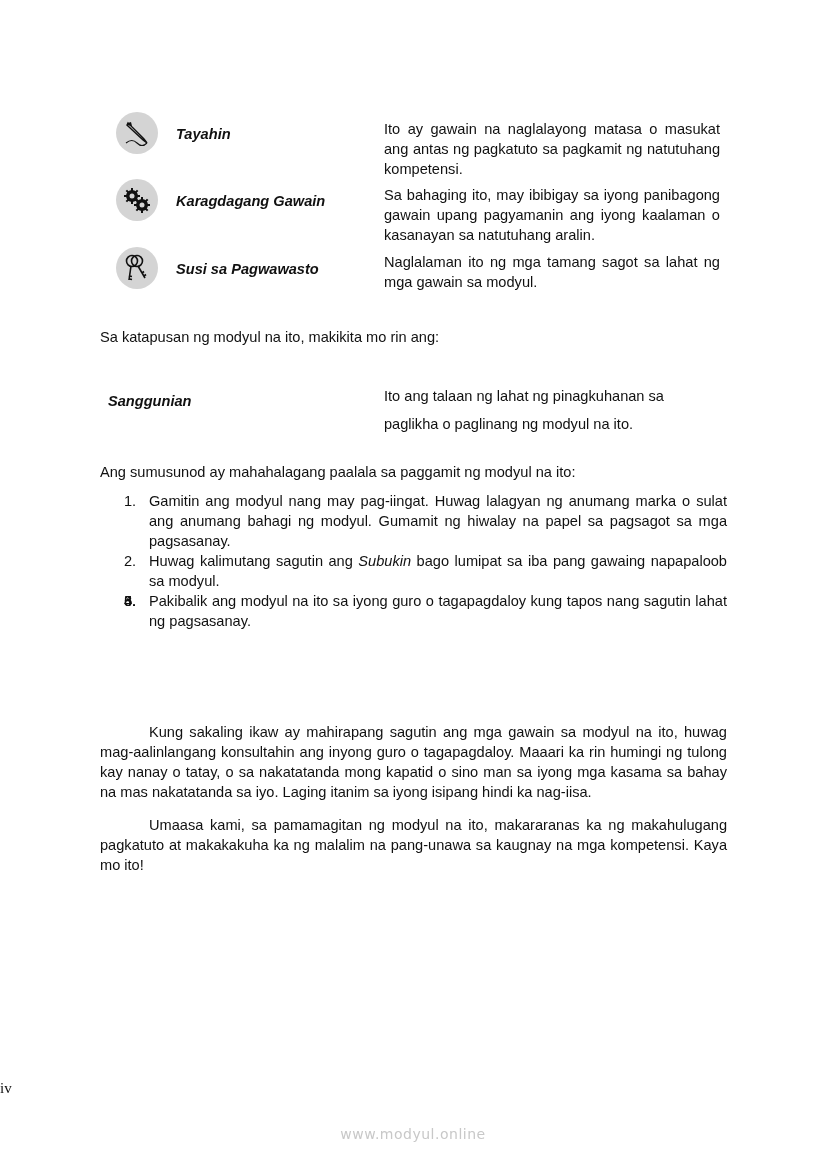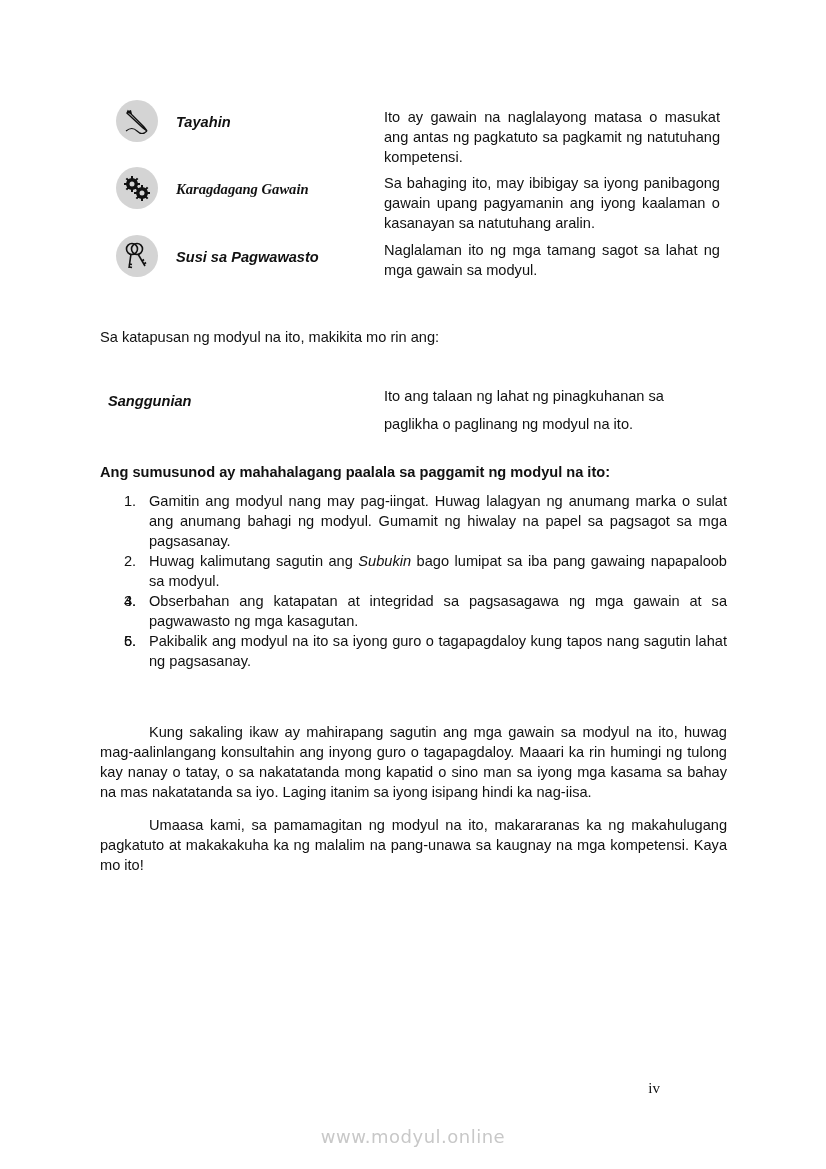--- a/index.html
+++ b/index.html
@@ -1,59 +1,59 @@
 <!DOCTYPE html>
 <html><head>
   <meta charset="utf-8">
   <style>
     html, body { margin: 0; padding: 0; background: #ffffff; }
     body {
       width: 826px; height: 1169px; position: relative; overflow: hidden;
       font-family: "Liberation Sans", sans-serif; color: #111111;
       font-size: 14.6px;
     }
-    .icon-table { position: absolute; left: 116px; top: 100px; width: 604px; }
+    .icon-table { position: absolute; left: 116px; top: 112px; width: 604px; }
     .icon-row { position: relative; display: flex; }
     .icon-row .icon {
       width: 42px; height: 42px; border-radius: 50%; background: #d4d4d4;
       display: flex; align-items: center; justify-content: center; flex: none;
     }
     .icon-row .term {
       position: absolute; left: 60px; font-weight: bold; font-style: italic; font-size: 14.6px;
     }
     .icon-row .desc {
       position: absolute; left: 268px; width: 336px; text-align: justify;
       line-height: 20px; font-size: 14.6px;
     }
     .row1 { height: 67px; }
     .row2 { height: 68px; }
     .row3 { height: 50px; }
 
     .para { position: absolute; left: 100px; width: 620px; line-height: 20px; text-align: justify; }
     .intro1 { top: 327px; }
     .sang-term { position: absolute; left: 108px; top: 393px; font-weight: bold; font-style: italic; }
     .sang-desc { position: absolute; left: 384px; top: 382px; width: 336px; line-height: 28px; }
-    .intro2 { top: 462px; font-weight: bold; }
+    .intro2 { top: 462px; }
 
     ol.reminders {
       position: absolute; left: 100px; top: 491px; width: 627px; margin: 0; padding: 0;
       list-style: none; line-height: 20px;
     }
     ol.reminders li { position: relative; padding-left: 49px; text-align: justify; }
     ol.reminders li .num { position: absolute; left: 24px; top: 0; }
     .p-kung { top: 722px; width: 627px; text-indent: 49px; }
     .p-umaasa { top: 815px; width: 627px; text-indent: 49px; }
 
     .page-num {
-      position: absolute; top: 1080px; left: 0; width: 660px; text-align: right;
+      position: absolute; top: 1080px; left: 0; width: 660px; text-align: left;
       font-family: "Liberation Serif", serif; font-size: 15px; color: #111;
     }
     .watermark {
       position: absolute; top: 1126px; left: 0; width: 826px; text-align: center;
-      font-family: "DejaVu Sans", sans-serif; font-size: 18px; color: #c8c8c8; letter-spacing: 0.5px;
+      font-family: "DejaVu Sans", sans-serif; font-size: 14px; color: #c8c8c8; letter-spacing: 0.5px;
     }
     i.sub { font-style: italic; }
   </style>
 </head>
 <body>
 
 <div class="icon-table">
   <div class="icon-row row1">
     <div class="icon">
       <svg width="30" height="30" viewBox="0 0 30 30">
@@ -78,21 +78,21 @@
           <circle cx="20" cy="20" r="6"></circle>
           <rect x="19" y="12" width="2" height="16"></rect>
           <rect x="12" y="19" width="16" height="2"></rect>
           <rect x="19" y="12" width="2" height="16" transform="rotate(45 20 20)"></rect>
           <rect x="19" y="12" width="2" height="16" transform="rotate(-45 20 20)"></rect>
         </g>
         <circle cx="10" cy="11" r="2.5" fill="#d4d4d4"></circle>
         <circle cx="20" cy="20" r="2.5" fill="#d4d4d4"></circle>
       </svg>
     </div>
-    <div class="term" style="top:14px;font-family:Liberation Serif, serif;">Karagdagang Gawain</div>
+    <div class="term" style="top:14px;">Karagdagang Gawain</div>
     <div class="desc" style="top:6px;">Sa bahaging ito, may ibibigay sa iyong panibagong gawain upang pagyamanin ang iyong kaalaman o kasanayan sa natutuhang aralin.</div>
   </div>
   <div class="icon-row row3">
     <div class="icon">
       <svg width="32" height="32" viewBox="0 0 32 32">
         <g fill="none" stroke="#111" stroke-width="1.6">
           <circle cx="11" cy="9" r="5.5"></circle>
           <circle cx="16" cy="9" r="5.5"></circle>
           <line x1="10" y1="14" x2="8" y2="28"></line>
           <line x1="8" y1="24" x2="11" y2="24.5"></line>
@@ -122,21 +122,20 @@
   </li>
   <li>
     <span class="num">2.</span>
     <span>Huwag kalimutang sagutin ang </span><i class="sub">Subukin</i><span> bago lumipat sa iba pang gawaing napapaloob sa modyul.</span>
   </li>
   <li>
     <span class="num">3.</span>
   </li>
   <li>
     <span class="num">4.</span>
-    <span>Obserbahan ang katapatan at integridad sa pagsasagawa ng mga gawain at sa pagwawasto ng mga kasagutan.</span>
   </li>
   <li>
     <span class="num">5.</span>
   </li>
   <li>
     <span class="num">6.</span>
     <span>Pakibalik ang modyul na ito sa iyong guro o tagapagdaloy kung tapos nang sagutin lahat ng pagsasanay.</span>
   </li>
 </ol>
 

